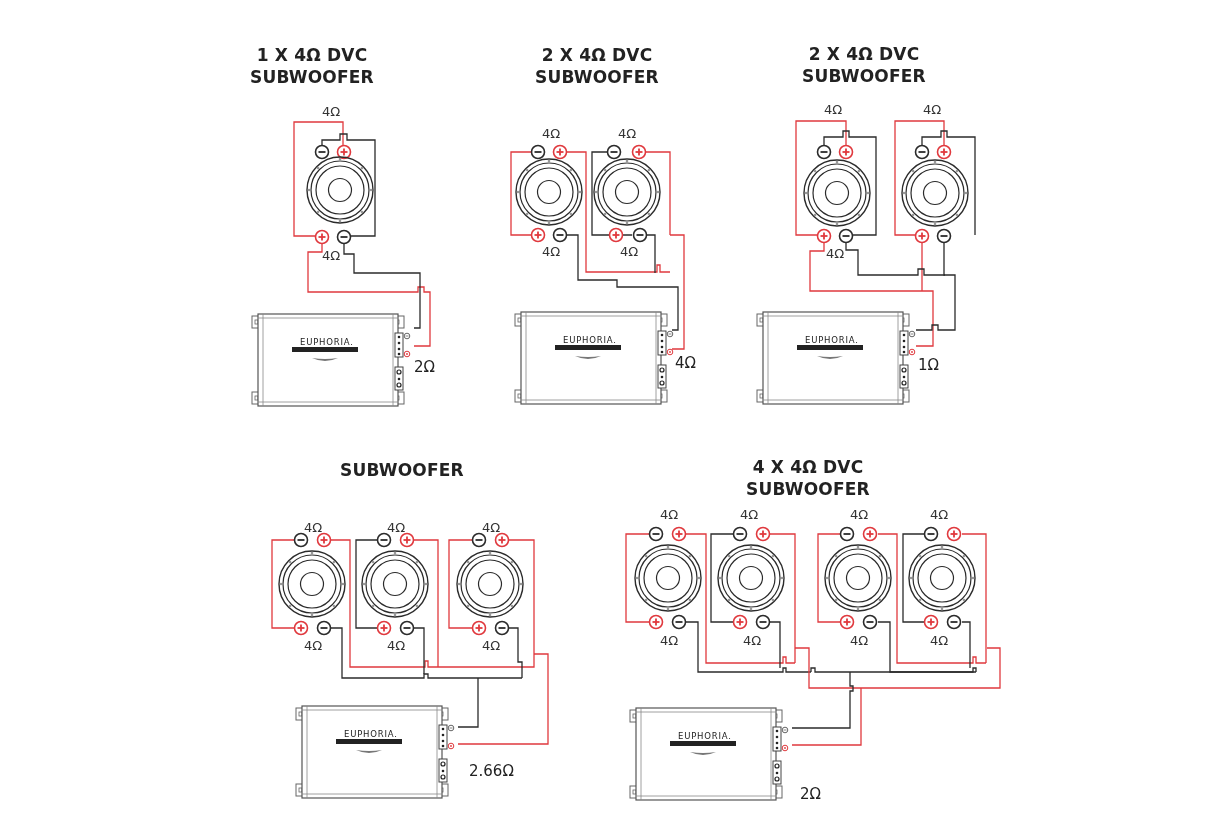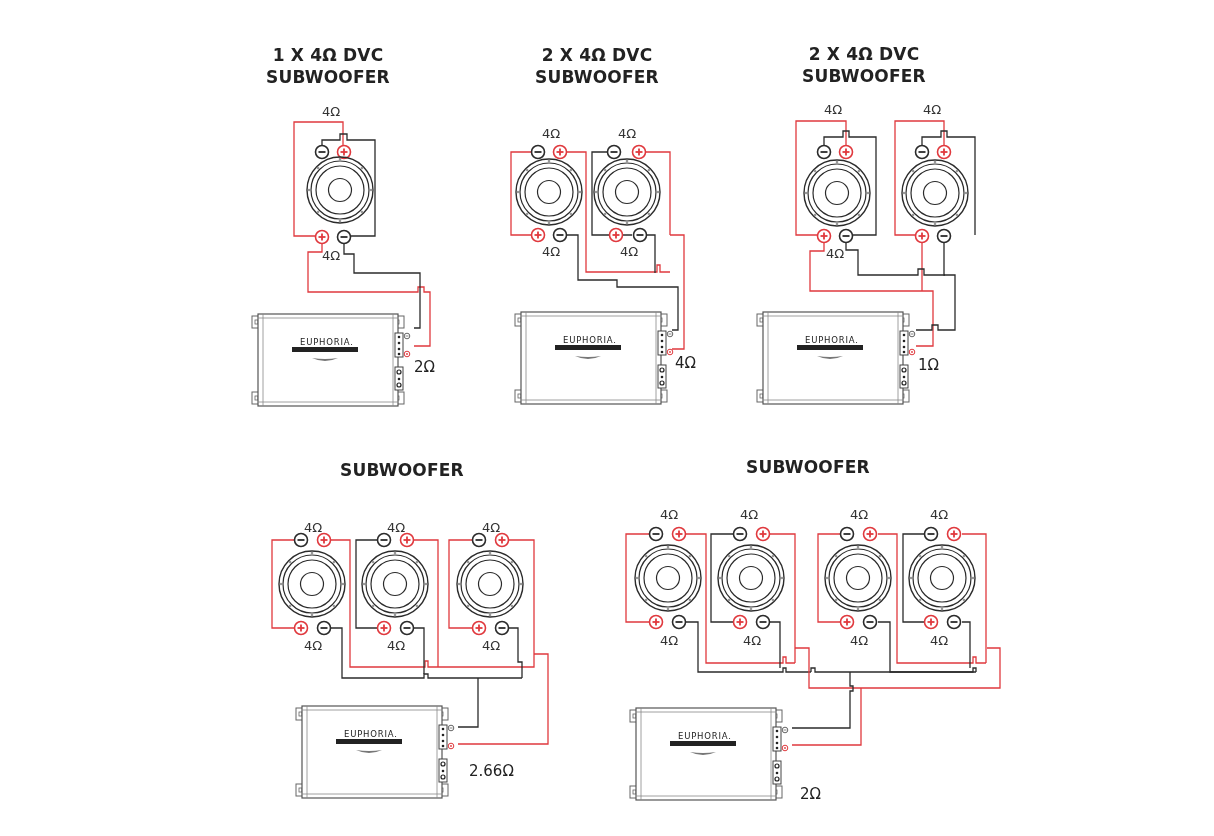--- a/index.html
+++ b/index.html
@@ -5,36 +5,37 @@
   html,body{margin:0;padding:0;background:#ffffff;}
   body{width:1214px;height:836px;position:relative;overflow:hidden;font-family:"DejaVu Sans",sans-serif;}
   .title{position:absolute;text-align:center;font-family:"DejaVu Sans",sans-serif;font-weight:bold;font-size:17px;line-height:22px;color:#222;letter-spacing:0.2px;}
   .ohm{font-family:"DejaVu Sans",sans-serif;font-size:13px;fill:#333;}
   .amp-ohm{font-family:"DejaVu Sans",sans-serif;font-size:15px;fill:#222;}
   svg{position:absolute;left:0;top:0;}
 </style>
 </head>
 <body>
 
-<div class="title" style="left:228px;top:44px;width:200px;">
+<div class="title" style="left:212px;top:44px;width:200px;">
   <div>1 X 4Ω DVC</div>
   <div>SUBWOOFER</div>
 </div>
 <div class="title" style="left:497px;top:44px;width:200px;">
   <div>2 X 4Ω DVC</div>
   <div>SUBWOOFER</div>
 </div>
 <div class="title" style="left:764px;top:43px;width:200px;">
   <div>2 X 4Ω DVC</div>
   <div>SUBWOOFER</div>
 </div>
 <div class="title" style="left:302px;top:459px;width:200px;">
   <div>SUBWOOFER</div>
 </div>
 <div class="title" style="left:708px;top:456px;width:200px;">
+  <div>4 X 4Ω DVC</div>
   <div>SUBWOOFER</div>
 </div>
 
 <svg width="1214" height="836" viewBox="0 0 1214 836" xmlns="http://www.w3.org/2000/svg">
   <defs>
 
     <g id="cone">
       <circle r="33" fill="none" stroke="#2b2b2b" stroke-width="1.4"></circle>
       <circle r="29" fill="none" stroke="#2b2b2b" stroke-width="1.2"></circle>
       <circle r="24" fill="none" stroke="#2b2b2b" stroke-width="1.2"></circle>

